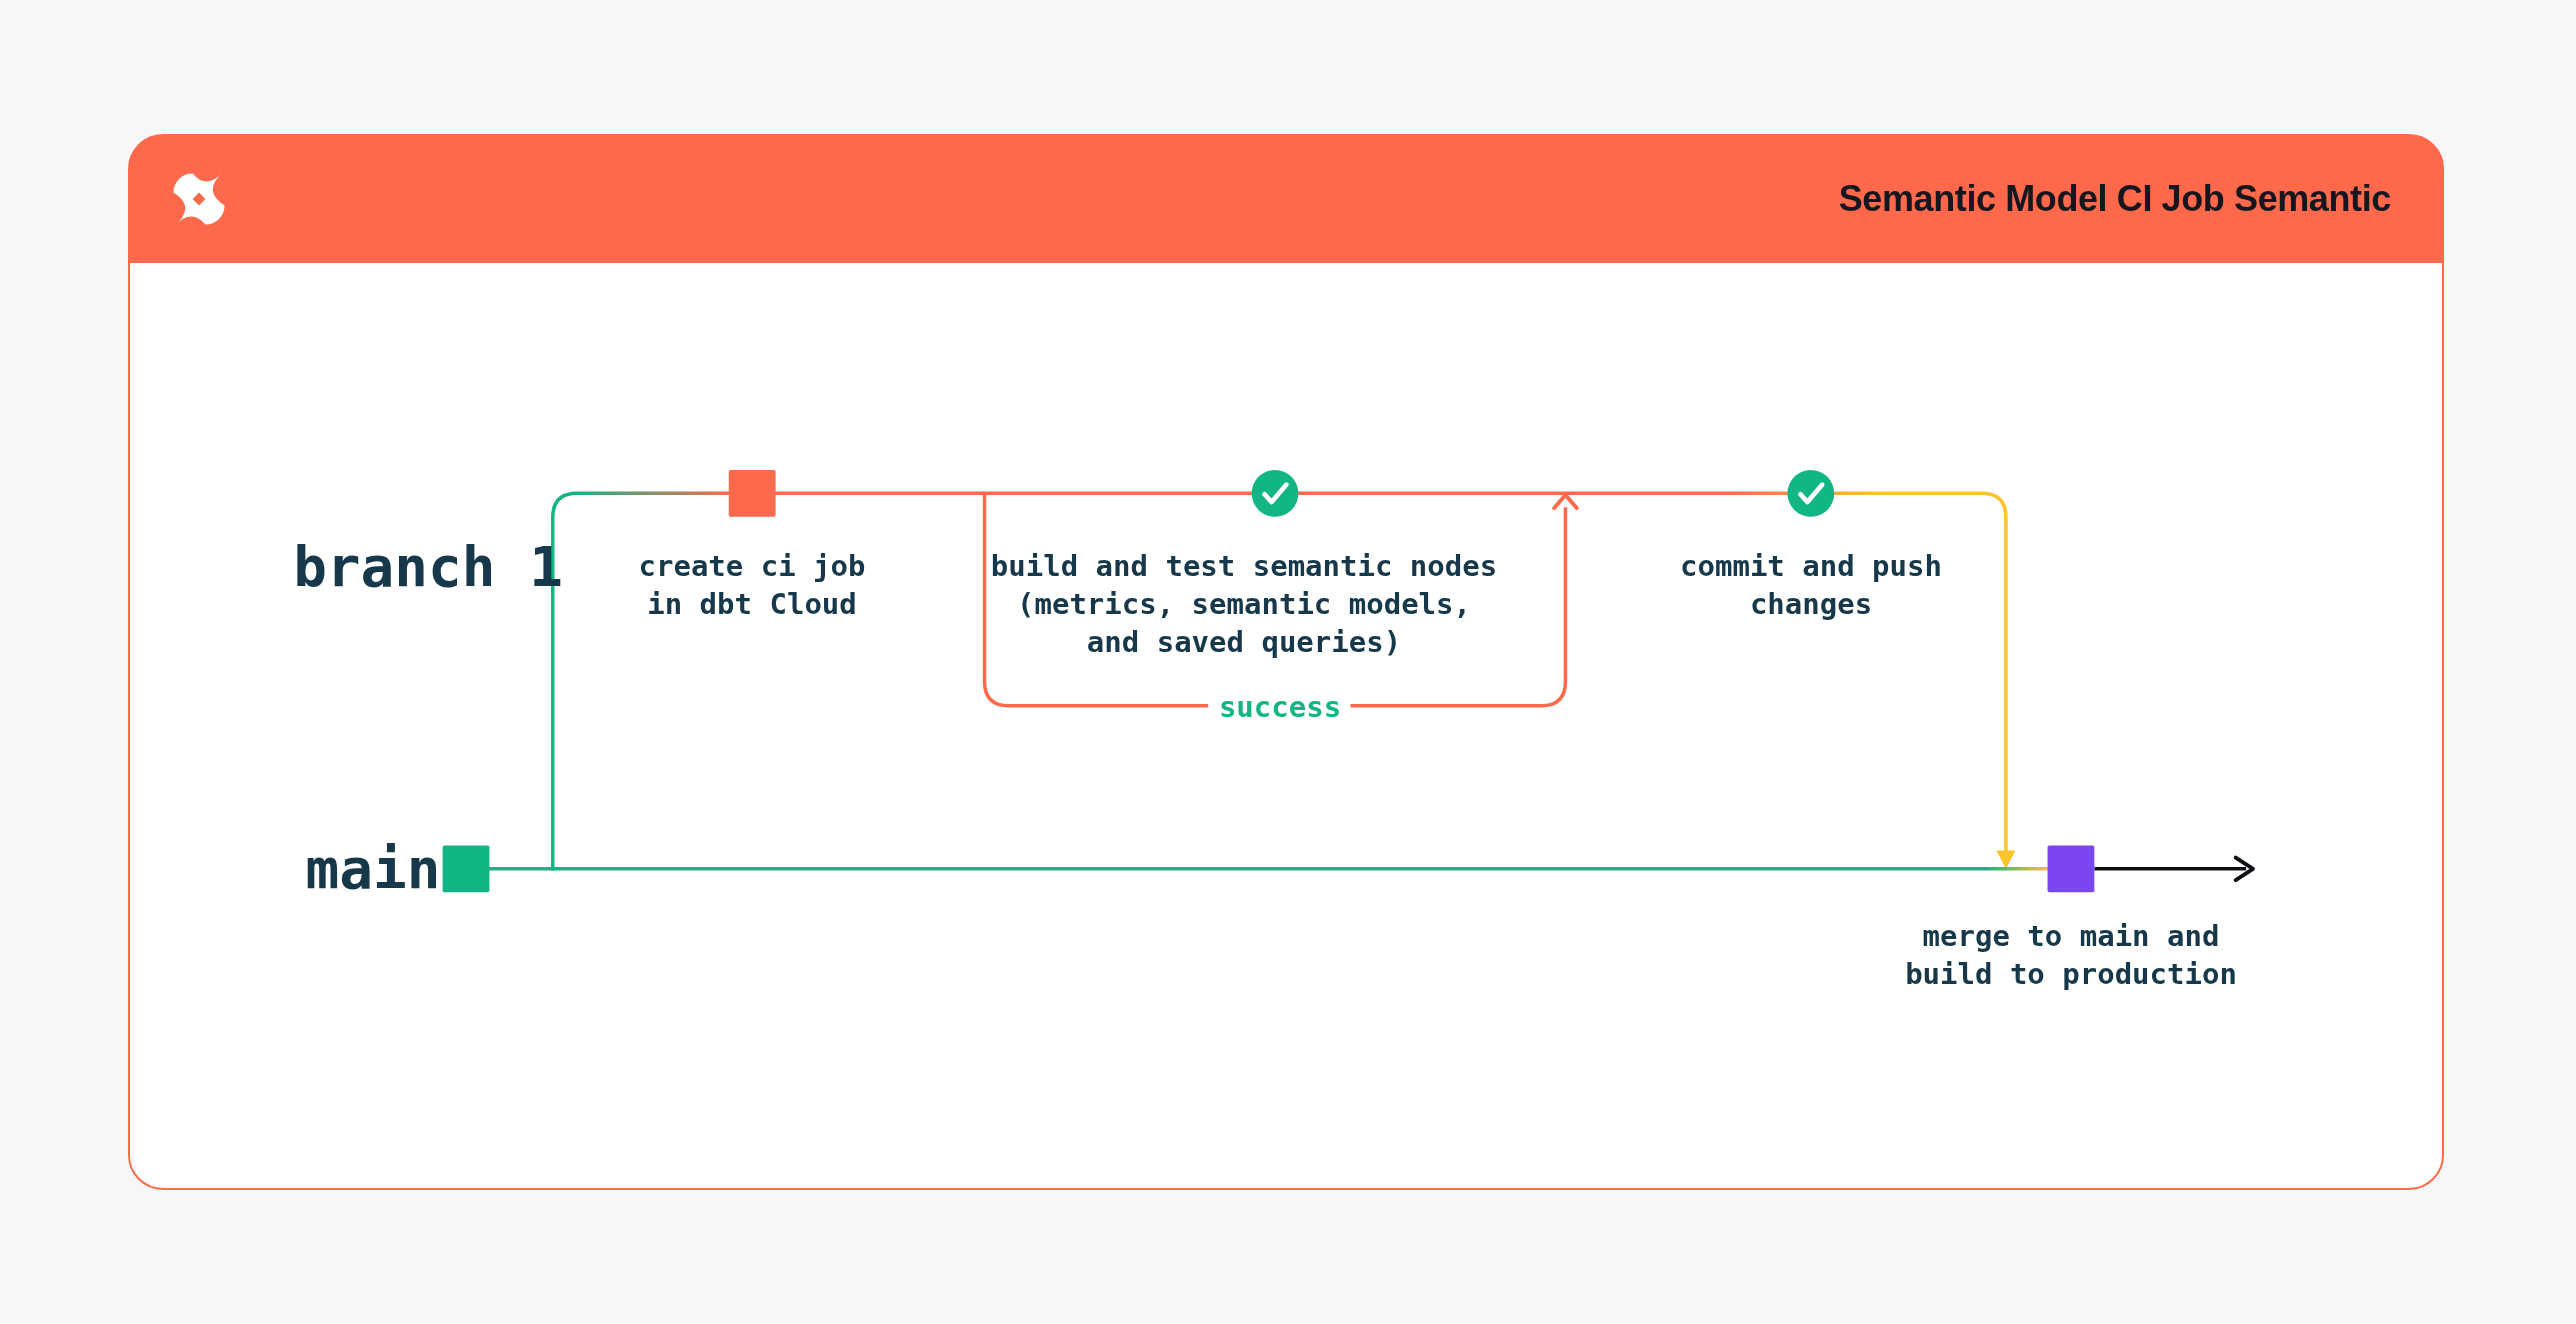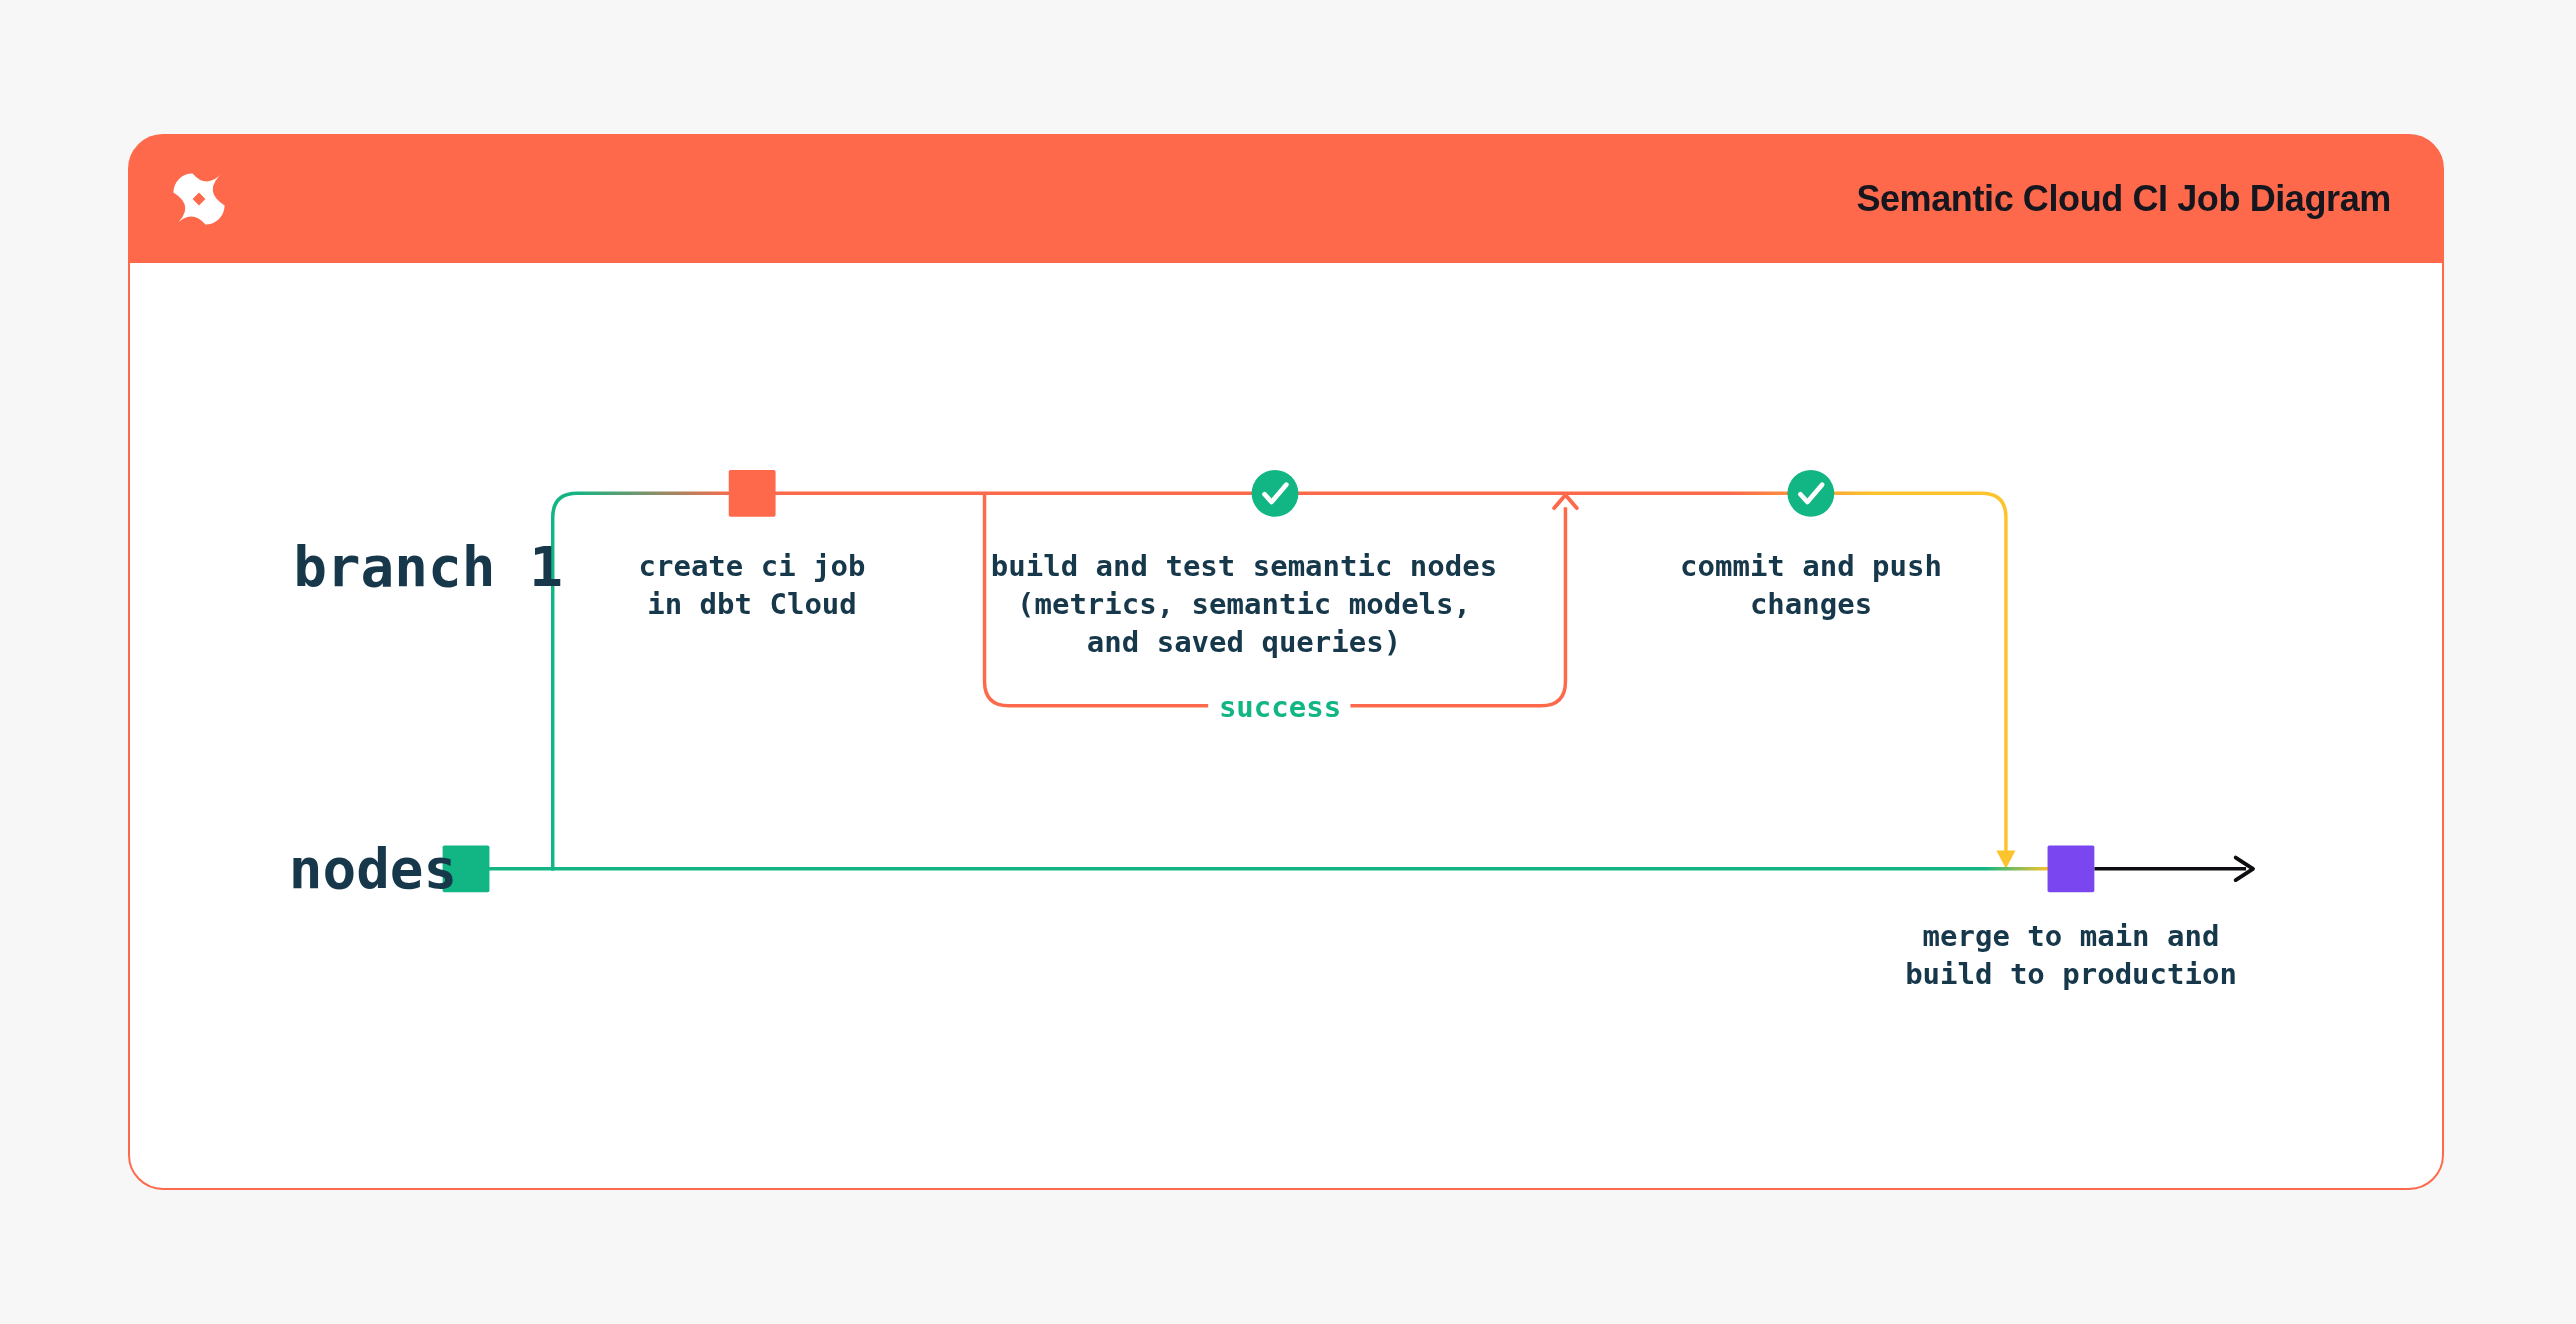--- a/index.html
+++ b/index.html
@@ -47,21 +47,21 @@
 </head>
 <body>
 
 <div class="stage">
 
   <div class="card">
     <div class="header">
       <svg class="logo" viewBox="0 0 100 100" aria-hidden="true">
         <path d="M 40 10 Q 62 36 88 8 Q 54 38 90 60 A 30 30 0 0 1 60 90 Q 38 64 12 92 Q 46 62 10 40 A 30 30 0 0 1 40 10 Z M 50 40 L 60 50 L 50 60 L 40 50 Z" fill="#ffffff" fill-rule="evenodd"></path>
       </svg>
-      <div class="title">Semantic Cloud CI Job Diagram</div>
+      <div class="title">Semantic Model CI Job Semantic</div>
     </div>
   </div>
 
   <svg class="diagram" viewBox="0 0 2970 1527">
     <defs>
       <linearGradient id="gradBranch" gradientUnits="userSpaceOnUse" x1="637" y1="0" x2="2313" y2="0">
         <stop offset="0" stop-color="var(--c-green,#12b584)"></stop>
         <stop offset="0.015" stop-color="var(--c-green,#12b584)"></stop>
         <stop offset="0.125" stop-color="var(--c-orange,#ff694b)"></stop>
         <stop offset="0.81" stop-color="var(--c-orange,#ff694b)"></stop>
@@ -97,21 +97,21 @@
       <circle r="27" fill="var(--c-green,#12b584)"></circle>
       <path d="M -12 1 L -4 10 L 13 -10" fill="none" stroke="#ffffff" stroke-width="5.5" stroke-linecap="round" stroke-linejoin="round"></path>
     </g>
     <g transform="translate(2088,569)">
       <circle r="27" fill="var(--c-green,#12b584)"></circle>
       <path d="M -12 1 L -4 10 L 13 -10" fill="none" stroke="#ffffff" stroke-width="5.5" stroke-linecap="round" stroke-linejoin="round"></path>
     </g>
   </svg>
 
   <div class="lbl lbl-branch" style="left:428px;top:546px;">branch 1</div>
-  <div class="lbl lbl-branch" style="left:373px;top:848px;">nodes</div>
+  <div class="lbl lbl-branch" style="left:373px;top:848px;">main</div>
 
   <div class="lbl lbl-node" style="left:752px;top:547px;">create ci job
 in dbt Cloud</div>
   <div class="lbl lbl-node" style="left:1244px;top:547px;">build and test semantic nodes
 (metrics, semantic models,
 and saved queries)</div>
   <div class="lbl lbl-node" style="left:1811px;top:547px;">commit and push
 changes</div>
   <div class="lbl lbl-node" style="left:2071px;top:917px;">merge to main and
 build to production</div>

